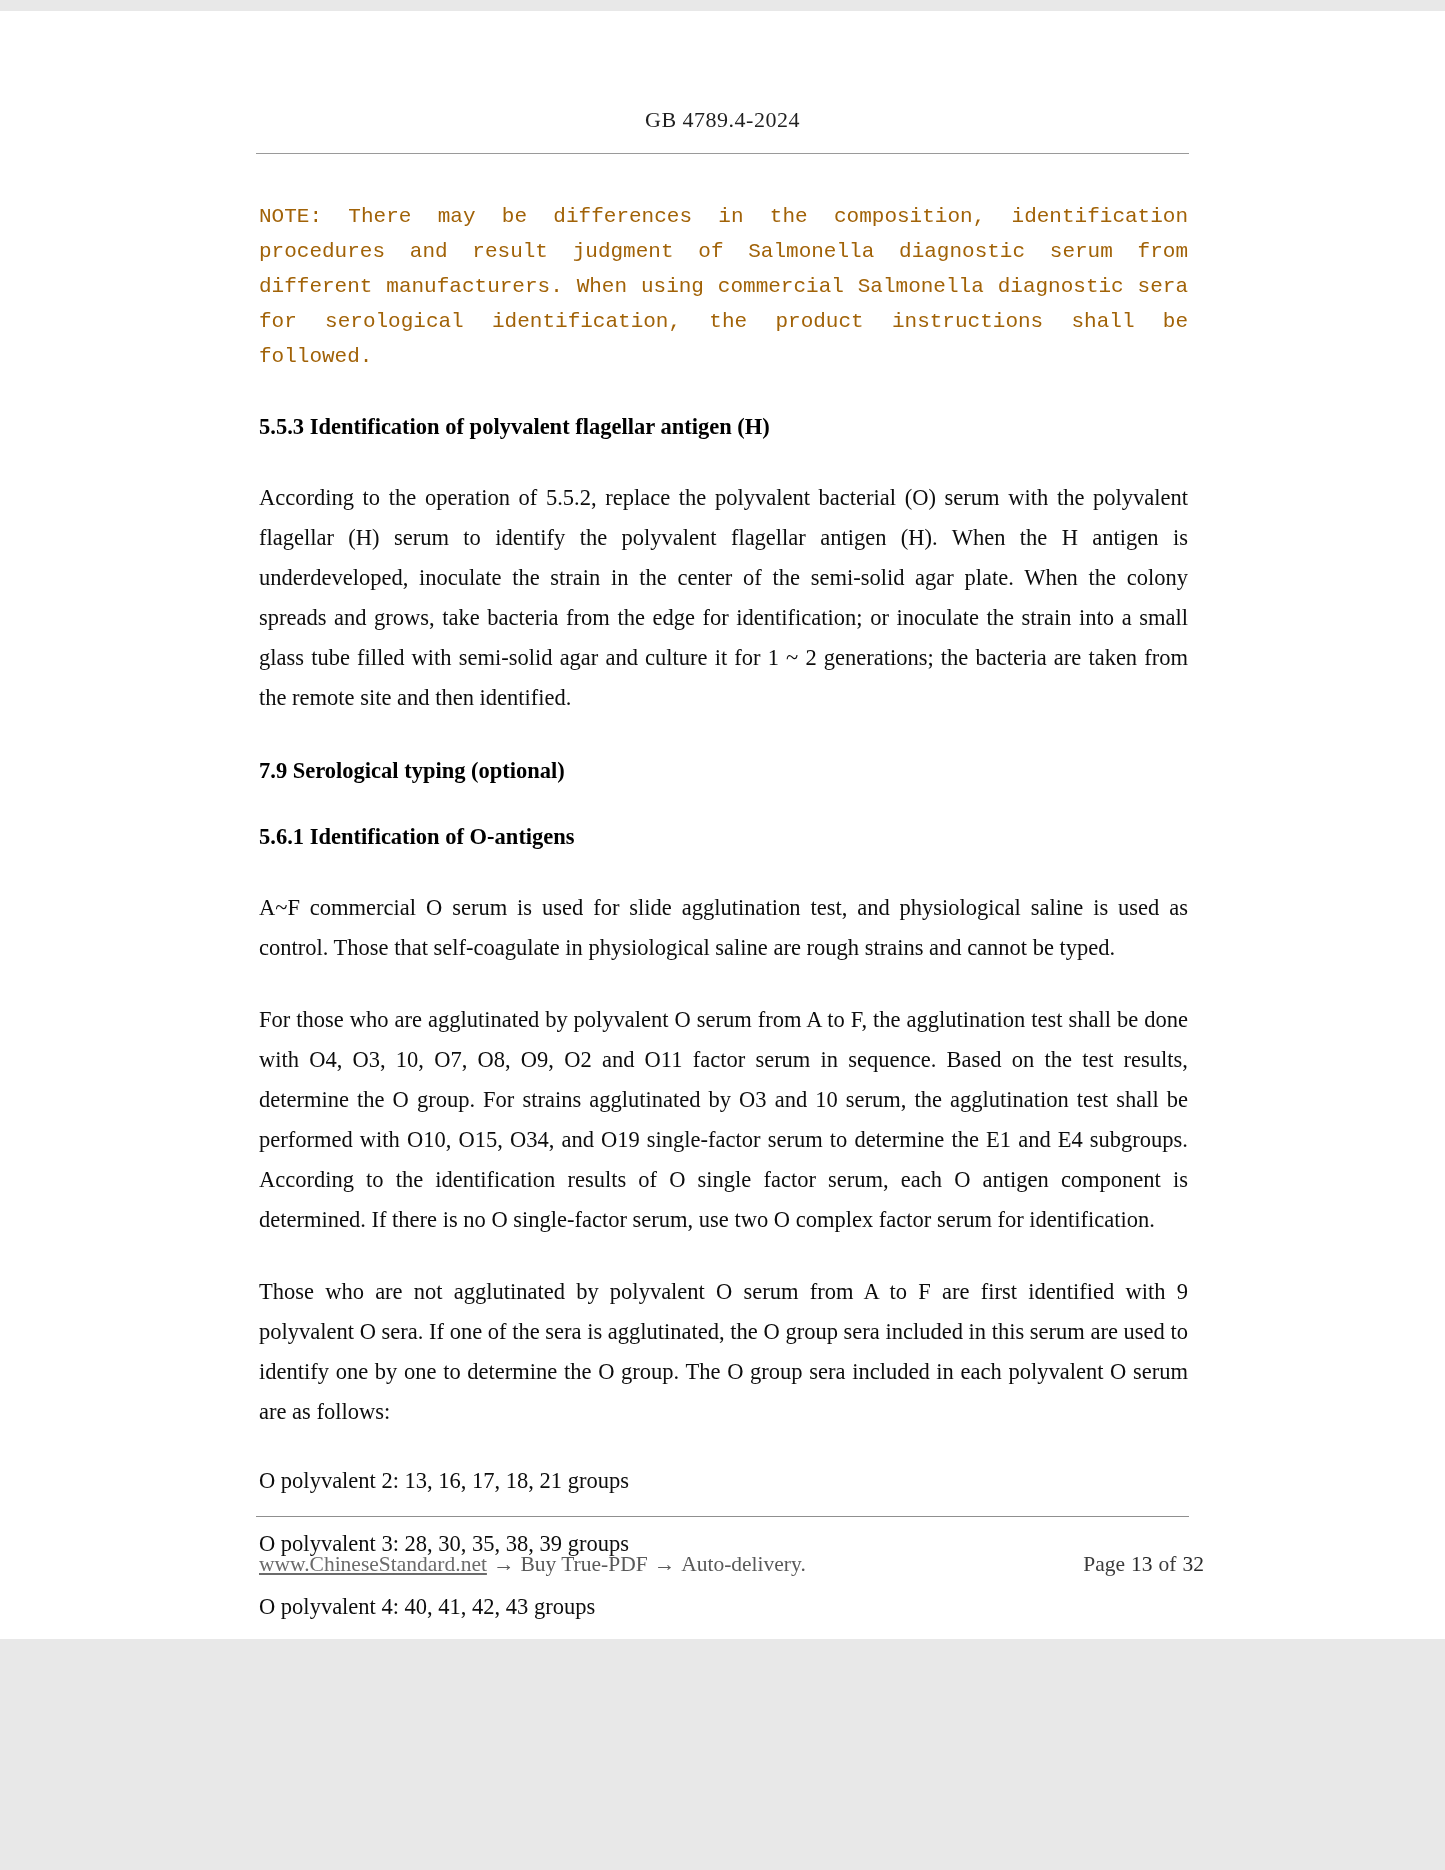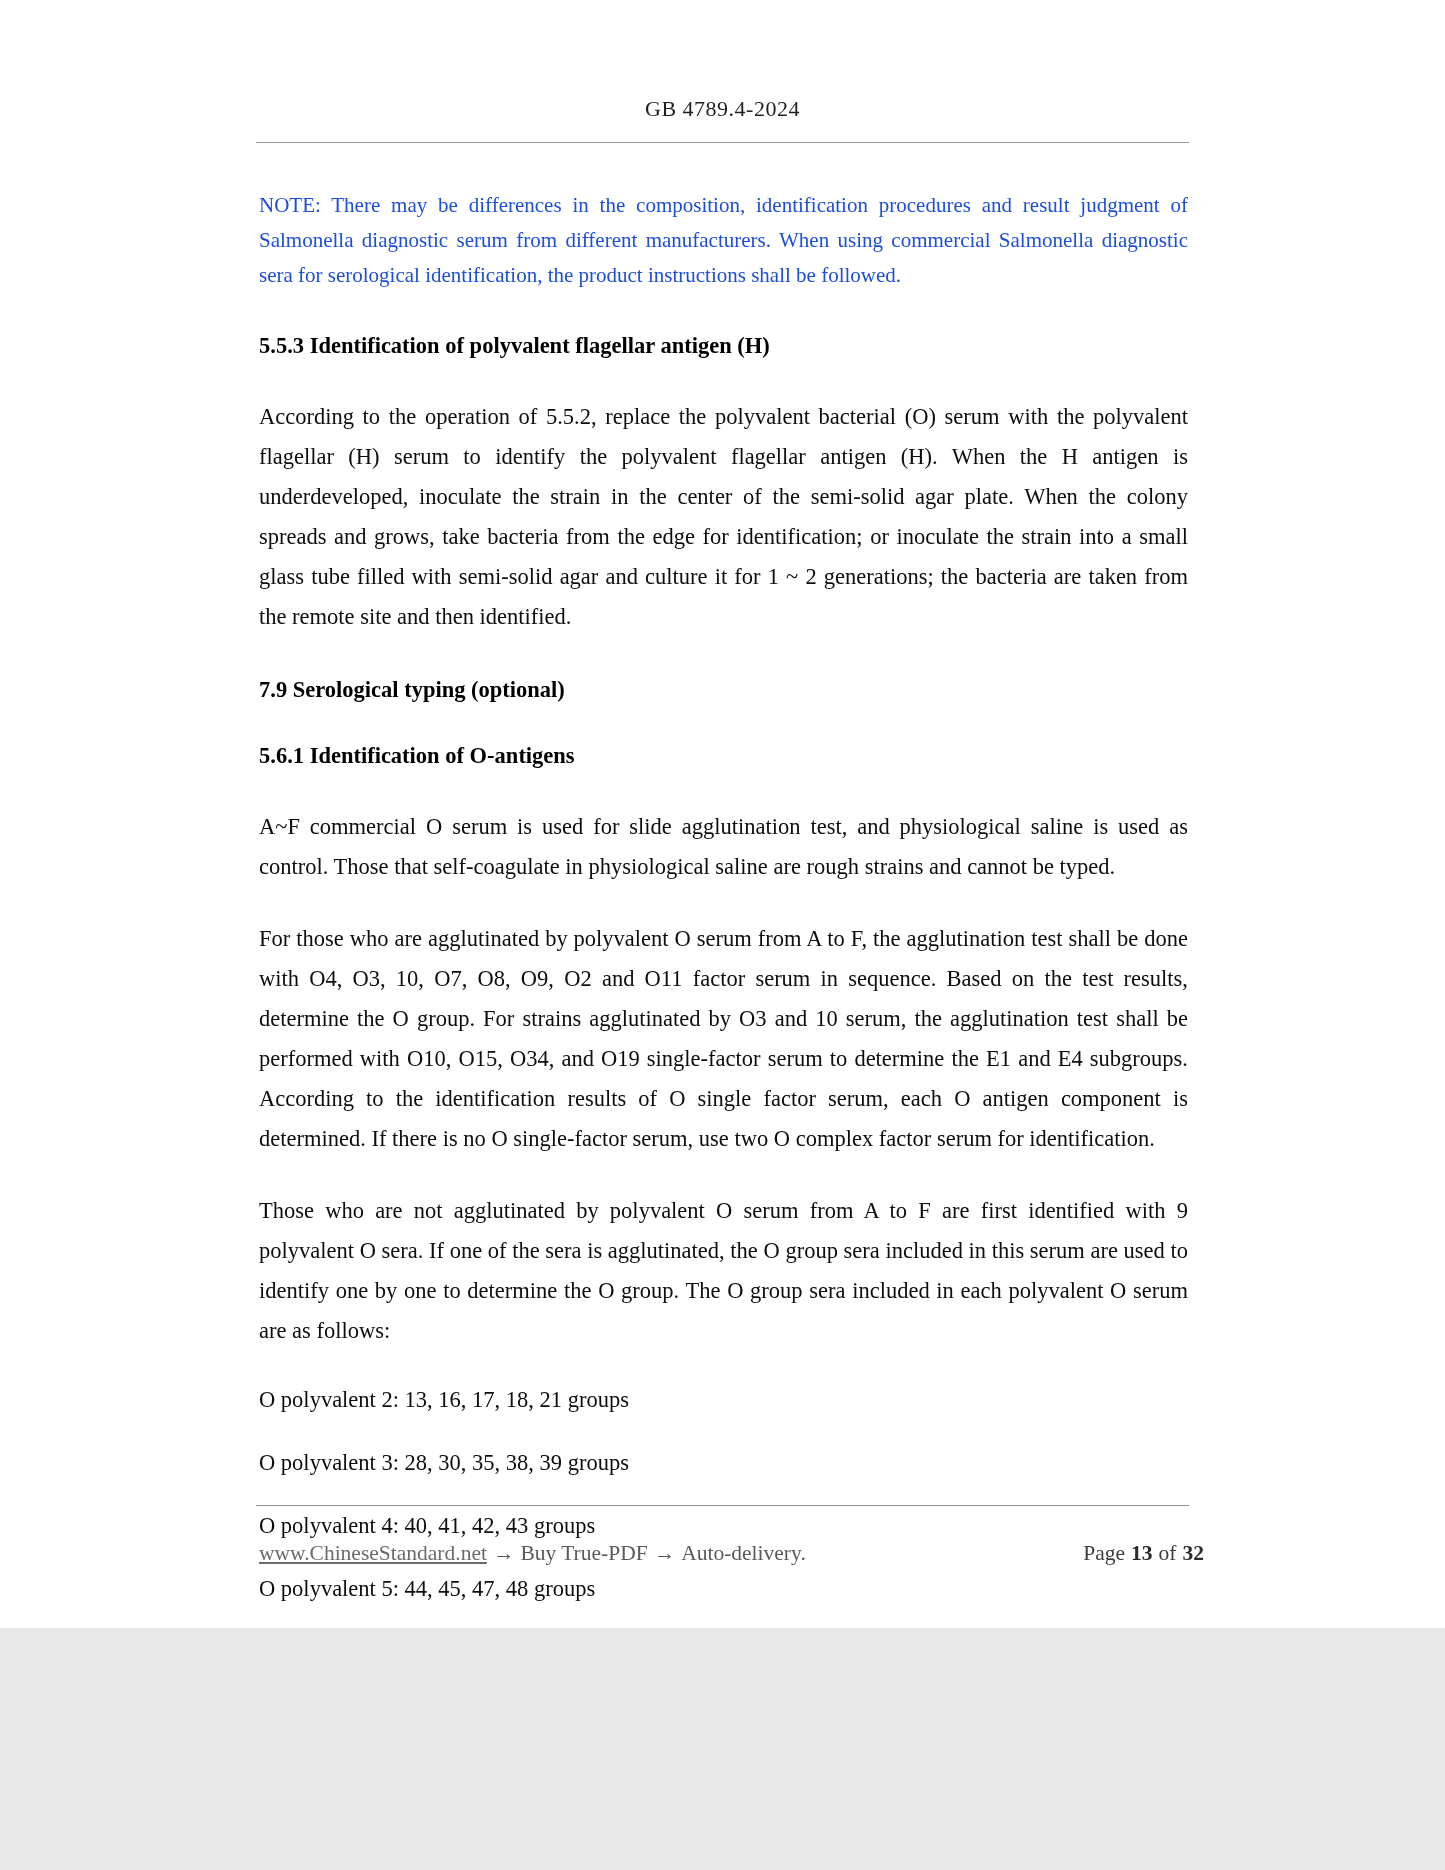--- a/index.html
+++ b/index.html
@@ -1,21 +1,21 @@
 <!DOCTYPE html>
 <html><head>
 <meta charset="utf-8">
 <style>
   * { margin: 0; padding: 0; box-sizing: border-box; }
   html, body { background: #e8e8e8; }
   .page {
     position: relative;
     width: 1445px;
     height: 1628px;
-    margin: 0 auto;
+    margin: 11px auto;
     background: #ffffff;
     font-family: "Liberation Serif", serif;
     color: #0d0d0d;
     overflow: hidden;
   }
   .doc-header {
     position: absolute;
     top: 96px;
     left: 258px;
     right: 258px;
@@ -34,22 +34,23 @@
   .content {
     position: absolute;
     top: 188px;
     left: 259px;
     right: 257px;
   }
   .note-para {
     font-size: 21px;
     line-height: 35px;
     text-align: justify;
-    color: #1d4ed8;
+    color: #a16207;
     margin-bottom: 34px;
+    font-family: Liberation Mono, monospace;
   }
   .h3 {
     font-size: 22.5px;
     font-weight: bold;
     color: #000;
     margin: 40px 0 38px 0;
   }
   .para {
     font-size: 22.5px;
     line-height: 40px;
@@ -81,21 +82,21 @@
     color: #595959;
   }
   .footer-left { white-space: nowrap; }
   .footer-link {
     color: #6b6b6b;
     text-decoration: underline;
     cursor: pointer;
   }
   .footer-arrow { color: #595959; padding: 0 6px; }
   .footer-right { color: #3c3c3c; white-space: nowrap; }
-  .footer-right .num { font-weight: bold; color: #2a2a2a; }
+  .footer-right .num { font-weight: normal; color: #2a2a2a; }
   .sp { display: inline-block; width: 6px; }
 </style>
 </head>
 <body>
 
 <div class="page">
 
   <div class="doc-header">GB 4789.4-2024</div>
 
   <div class="header-rule"></div>

